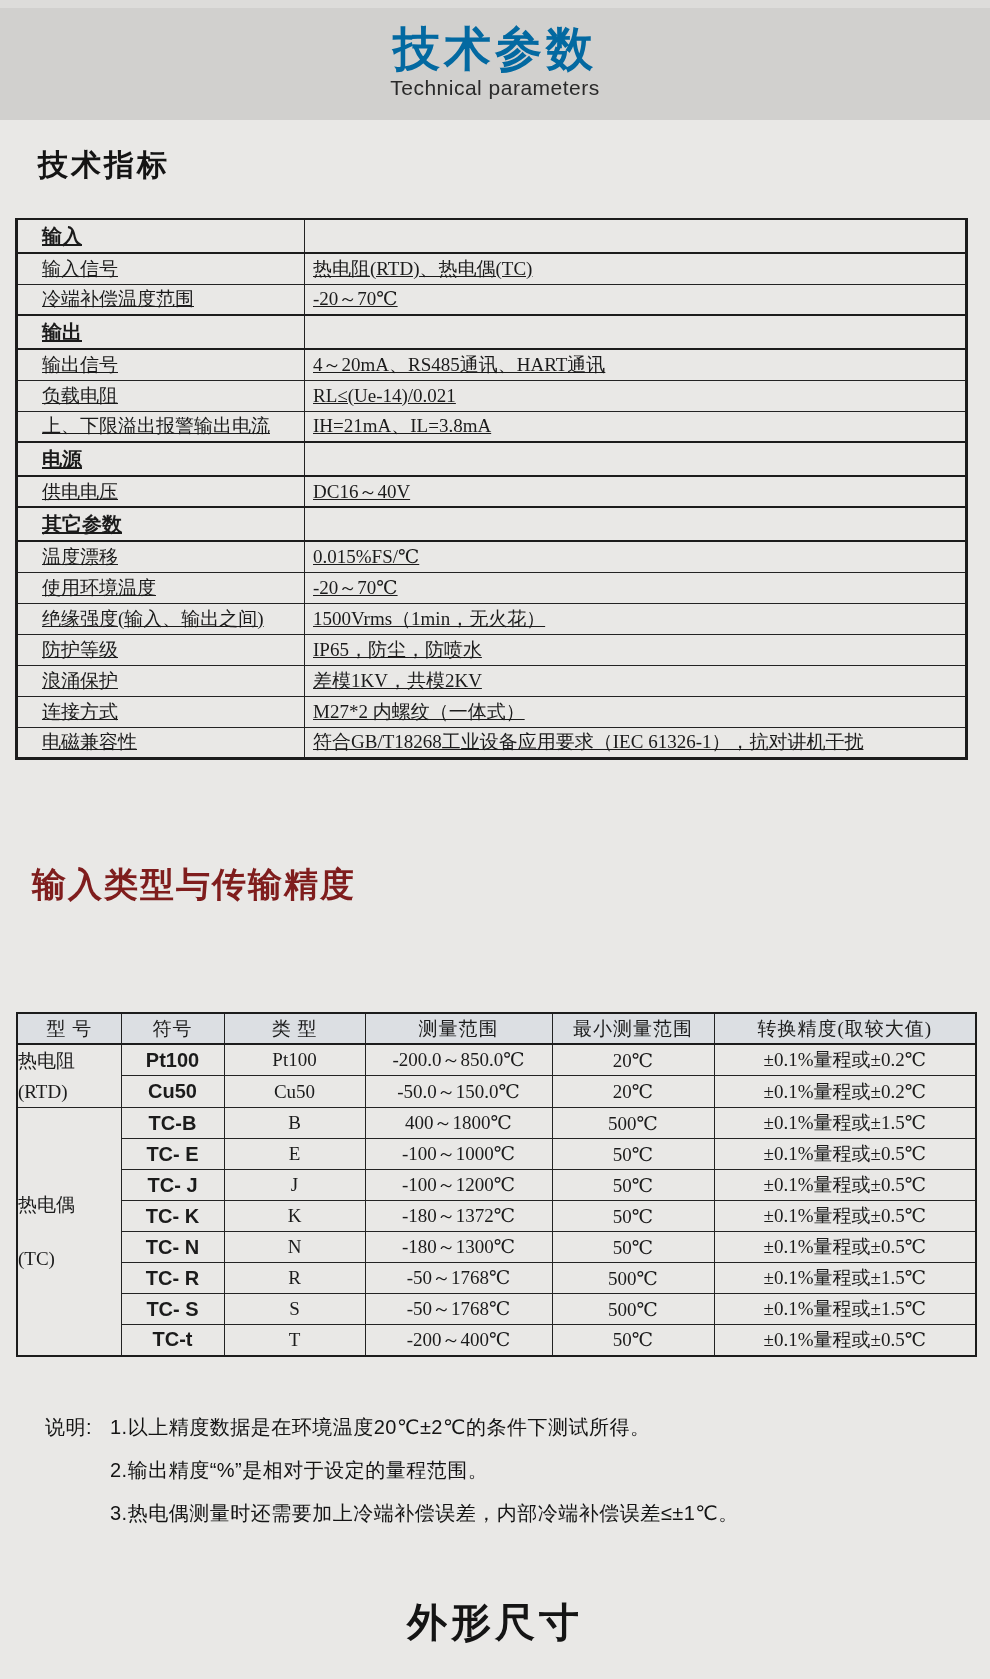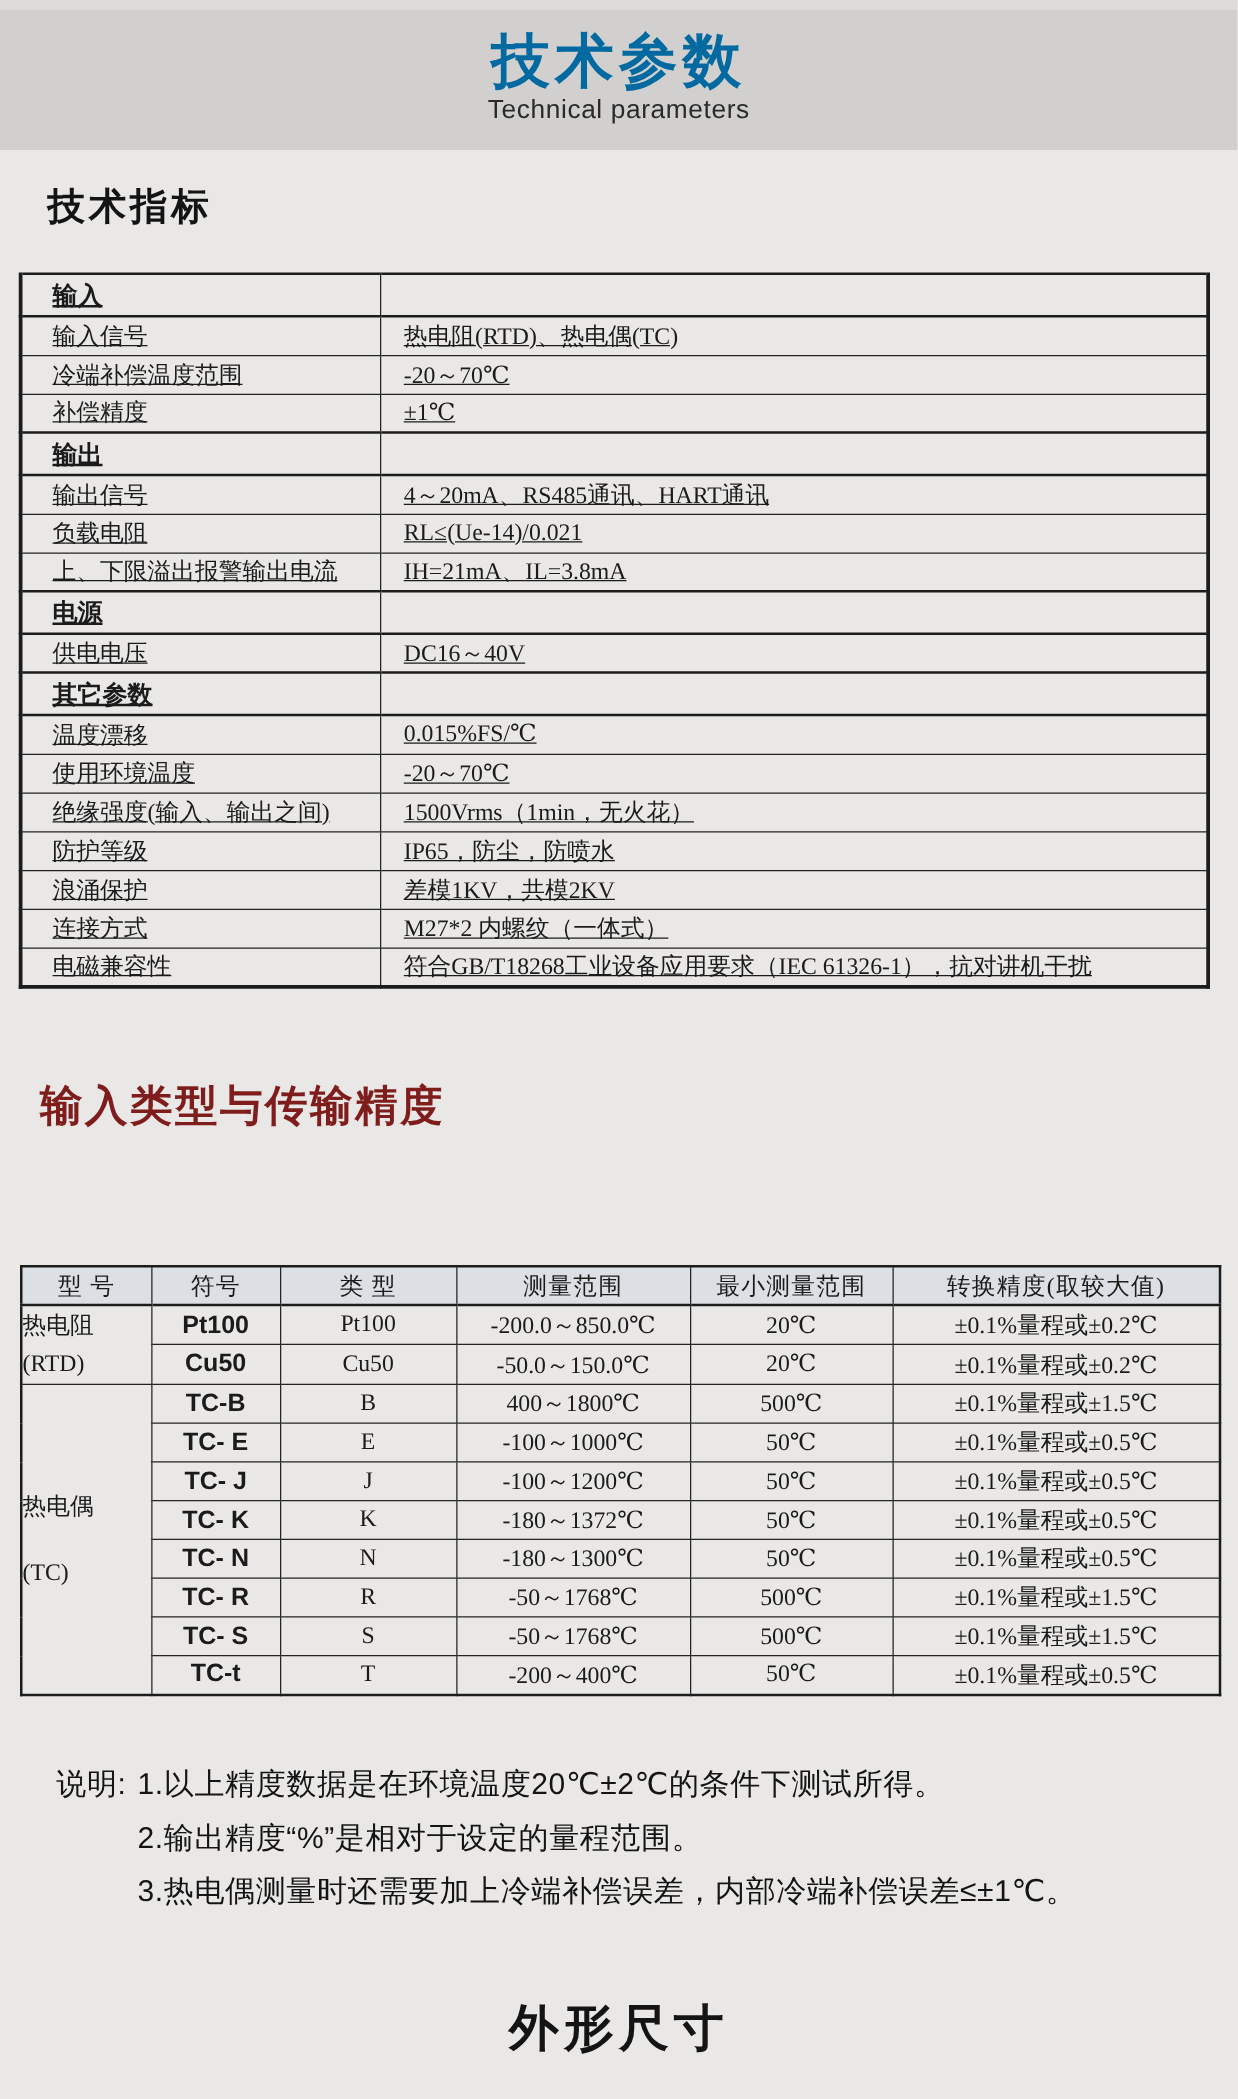--- a/index.html
+++ b/index.html
@@ -41,21 +41,21 @@
     position:absolute;left:15px;top:218px;width:953px;
     border:3px solid #1c1c1c;border-top-width:2px;text-decoration:underline;
   }
   #spec-table td{
     height:31px;box-sizing:border-box;border:1px solid #232323;
     font-family:"Liberation Serif","DejaVu Serif",serif;
     font-size:19px;color:#1b1b1b;padding:0;vertical-align:middle;
     white-space:nowrap;overflow:hidden;
   }
   #spec-table td.c-label{width:288px;padding-left:24px;}
-  #spec-table td.c-value{padding-left:18px;}
+  #spec-table td.c-value{padding-left:8px;}
   #spec-table tr.sect td{
     border-top:2px solid #1c1c1c;border-bottom:2px solid #1c1c1c;
     font-family:"Liberation Sans","DejaVu Sans",sans-serif;
     font-weight:bold;font-size:20px;height:34px;
   }
   
   #acc-table{
     position:absolute;left:16px;top:1012px;width:959px;
     border:2px solid #1c1c1c;
   }
@@ -72,21 +72,21 @@
     font-family:"Liberation Sans","DejaVu Sans",sans-serif;
     font-weight:bold;font-size:20px;
   }
   #acc-table td.c-model{vertical-align:middle;}
   #acc-table tr.group-start td{border-top:1.5px solid #1c1c1c;}
   .model-cell{display:flex;flex-direction:column;align-items:flex-start;justify-content:center;}
   .model-cell.rtd .model-line{height:31px;line-height:31px;}
   .model-cell.tc{gap:30px;}
   
   .notes{
-    position:absolute;left:45px;top:1406px;font-size:24px;color:#141414;
+    position:absolute;left:45px;top:1406px;font-size:20px;color:#141414;
     line-height:43px;letter-spacing:.5px;
   }
   .note-line{display:flex;}
   .note-prefix{width:65px;flex:0 0 auto;}
   .note-indent{width:65px;flex:0 0 auto;}
 </style>
 </head>
 <body>
 
 <div class="top-strip"></div>
@@ -104,24 +104,20 @@
         <td class="c-label">输入</td>
         <td class="c-value"></td>
       </tr>
       <tr>
         <td class="c-label">输入信号</td>
         <td class="c-value">热电阻(RTD)、热电偶(TC)</td>
       </tr>
       <tr>
         <td class="c-label">冷端补偿温度范围</td>
         <td class="c-value">-20～70℃</td>
-      </tr>
-      <tr>
-        <td class="c-label">补偿精度</td>
-        <td class="c-value">±1℃</td>
       </tr>
       <tr class="sect">
         <td class="c-label">输出</td>
         <td class="c-value"></td>
       </tr>
       <tr>
         <td class="c-label">输出信号</td>
         <td class="c-value">4～20mA、RS485通讯、HART通讯</td>
       </tr>
       <tr>

